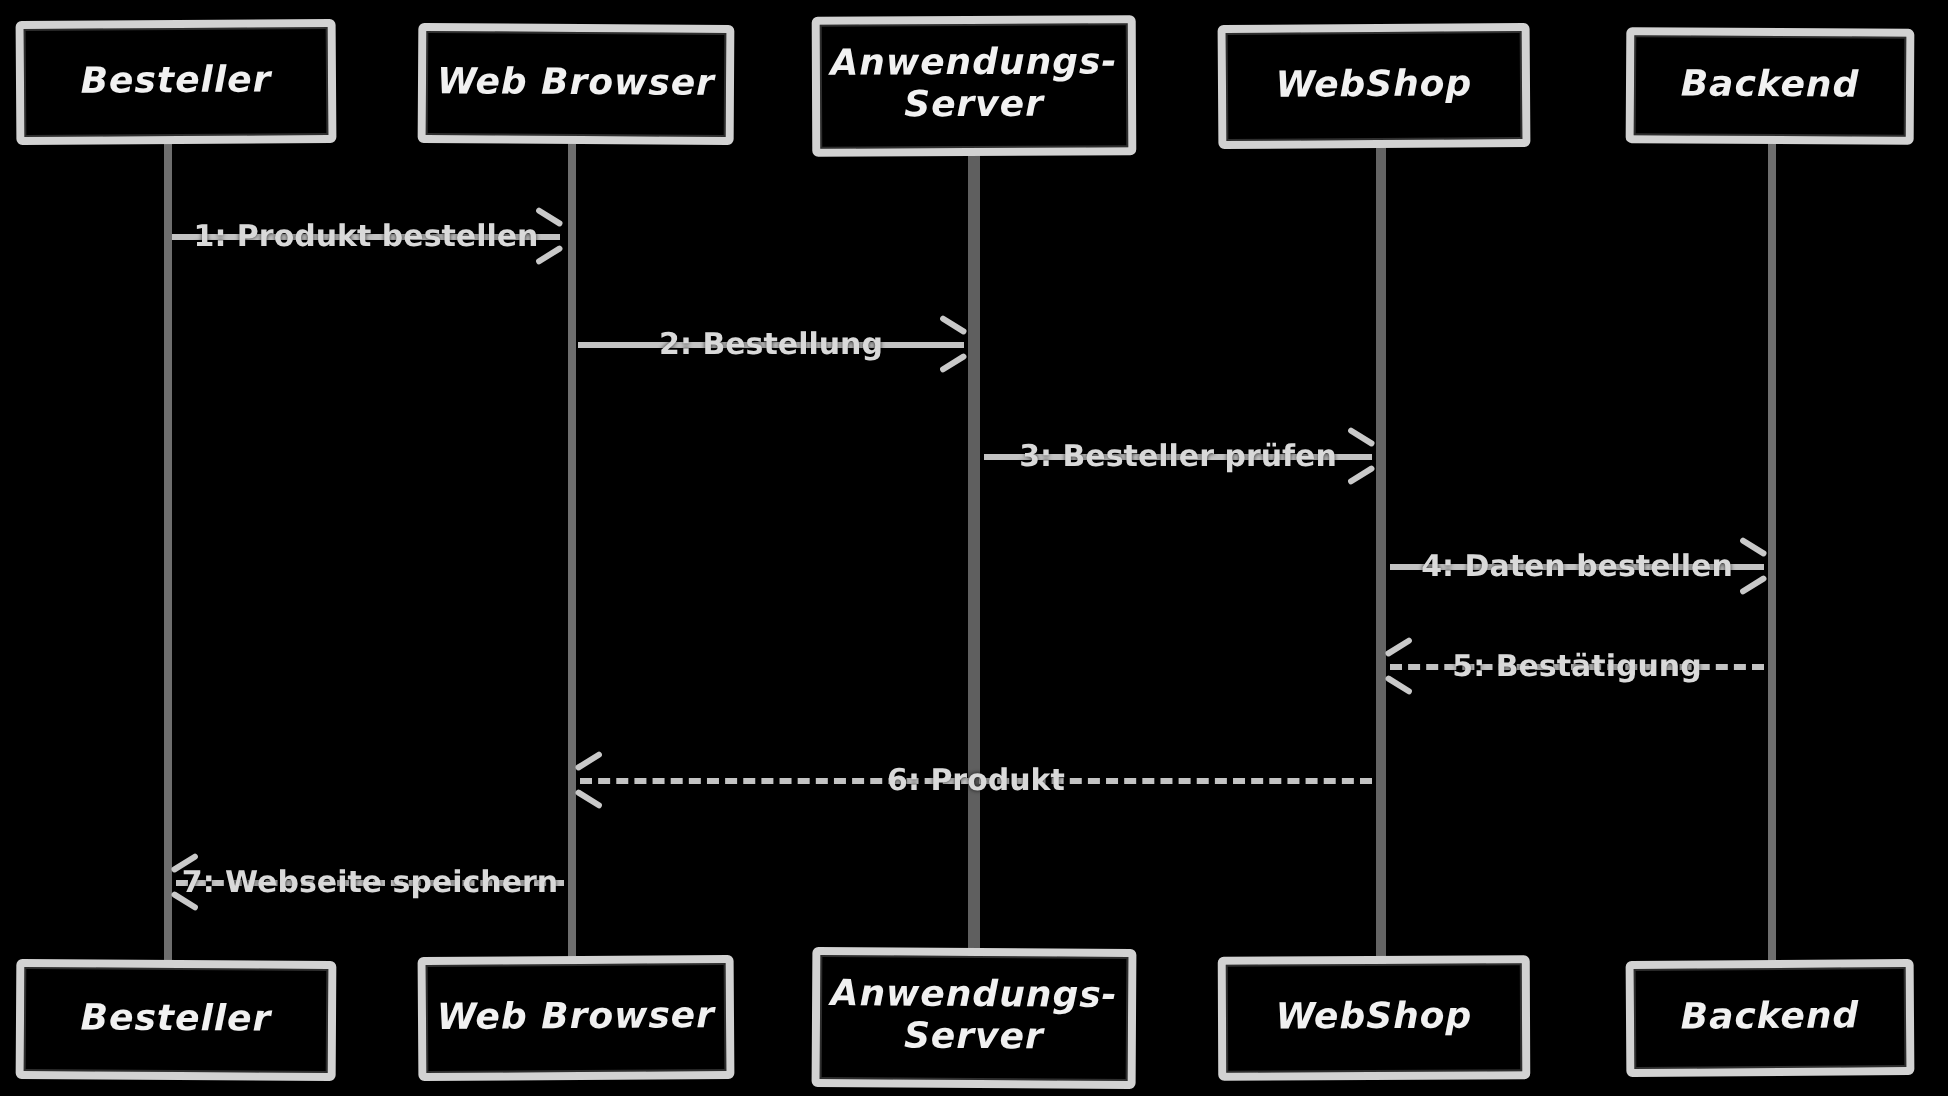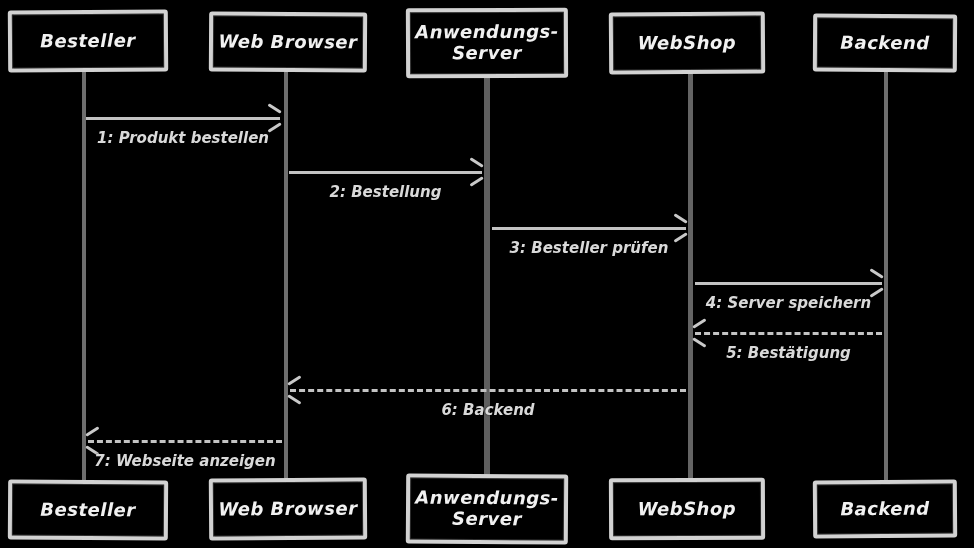--- a/index.html
+++ b/index.html
@@ -21,22 +21,22 @@
   }
   .r1{transform:rotate(-.4deg);} .r2{transform:rotate(.35deg);} .r3{transform:rotate(-.25deg);}
   
   .lifeline{position:absolute;background:#6e6e6e;}
   
   .msg{position:absolute;height:0;}
   .msg .line{position:absolute;left:0;right:0;top:-1px;border-top:3px solid #c3c3c3;}
   .msg.dashed .line{border-top-style:dashed;}
   .msg .lbl{
     position:absolute;left:0;right:0;top:-9px;text-align:center;
-    color:#d9d9d9;font-size:15px;font-style:italic;font-weight:600;
-    white-space:nowrap;pointer-events:none;text-shadow:0 0 2px rgba(0,0,0,.8);margin-top:20px;
+    color:#d9d9d9;font-size:15px;font-weight:600;
+    white-space:nowrap;pointer-events:none;text-shadow:0 0 2px rgba(0,0,0,.8);
   }
   
   .head{position:absolute;width:16px;height:20px;top:-10px;}
   .head span{position:absolute;left:0;width:15px;height:3px;background:#c9c9c9;border-radius:2px;}
   .head.right{right:-2px;}
   .head.right span:first-child{top:3px;transform:rotate(32deg);transform-origin:right center;}
   .head.right span:last-child{bottom:3px;transform:rotate(-32deg);transform-origin:right center;}
   .head.left{left:-2px;}
   .head.left span:first-child{top:3px;transform:rotate(-32deg);transform-origin:left center;}
   .head.left span:last-child{bottom:3px;transform:rotate(32deg);transform-origin:left center;}
@@ -119,46 +119,46 @@
     <div class="lbl">3: Besteller prüfen</div>
   </div>
 
   
   <div class="msg" style="left:695px;top:283px;width:187px;">
     <div class="line"></div>
     <div class="head right">
         <span></span>
         <span></span>
       </div>
-    <div class="lbl">4: Server speichern</div>
+    <div class="lbl">4: Daten bestellen</div>
   </div>
 
    WebShop (return) --&gt;
   <div class="msg dashed" style="left:695px;top:333px;width:187px;">
     <div class="line"></div>
     <div class="head left">
         <span></span>
         <span></span>
       </div>
     <div class="lbl">5: Bestätigung</div>
   </div>
 
    Web Browser (return, crosses center lifeline) --&gt;
   <div class="msg dashed" style="left:290px;top:390px;width:396px;">
     <div class="line"></div>
     <div class="head left">
         <span></span>
         <span></span>
       </div>
-    <div class="lbl">6: Backend</div>
+    <div class="lbl">6: Produkt</div>
   </div>
 
    Besteller (return) --&gt;
   <div class="msg dashed" style="left:88px;top:441px;width:194px;">
     <div class="line"></div>
     <div class="head left">
         <span></span>
         <span></span>
       </div>
-    <div class="lbl">7: Webseite anzeigen</div>
+    <div class="lbl">7: Webseite speichern</div>
   </div>
 
 </div>
 
 </body></html>

